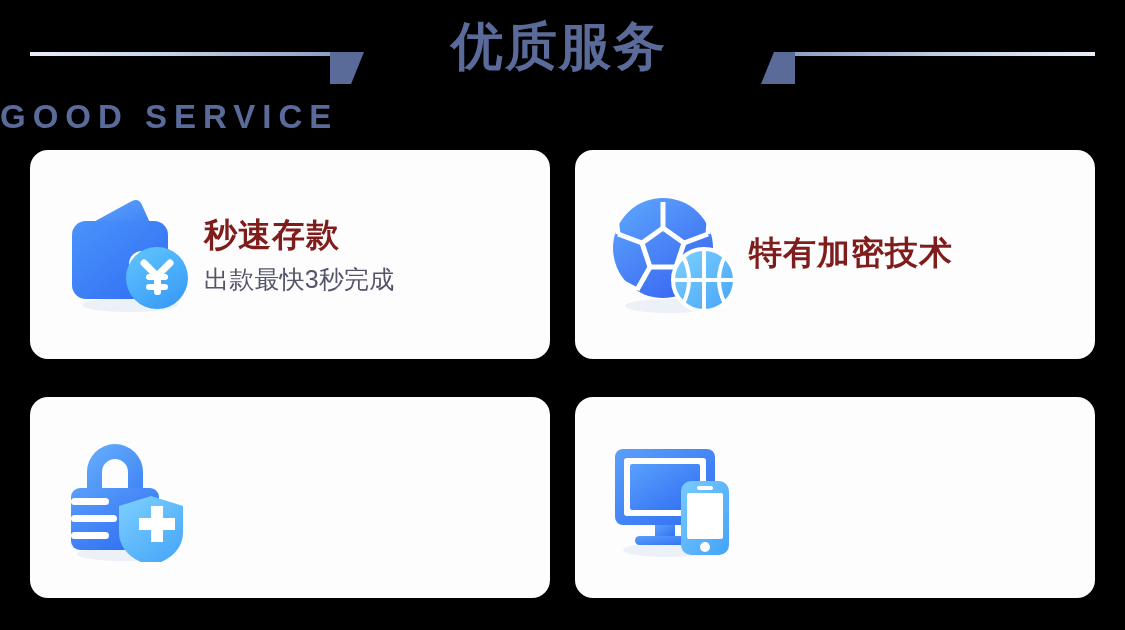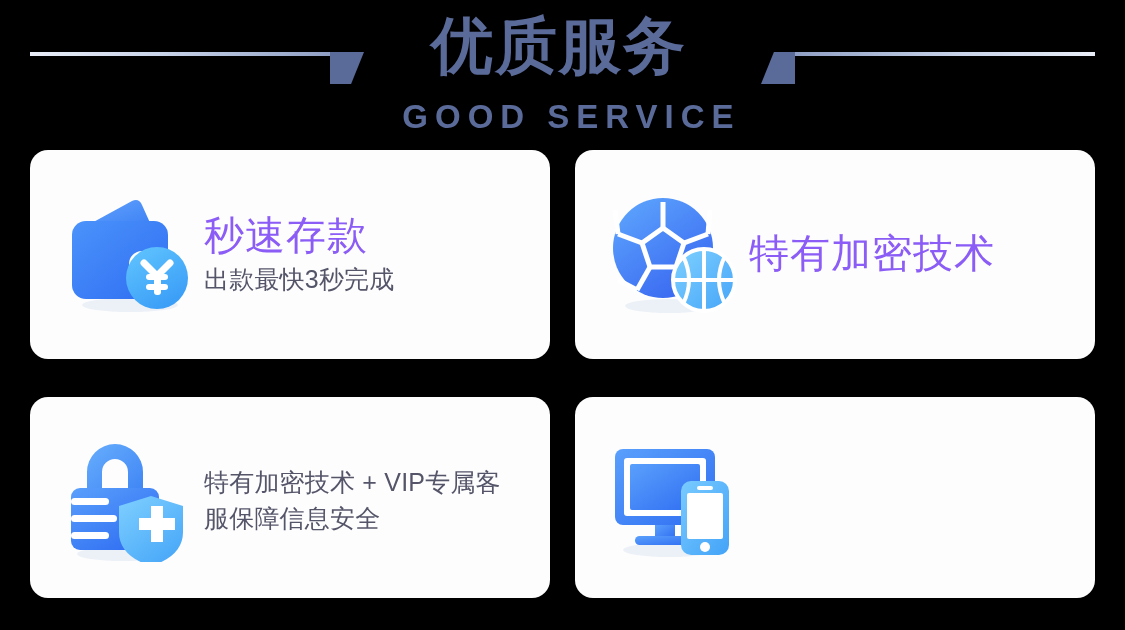--- a/index.html
+++ b/index.html
@@ -23,33 +23,32 @@
   .slash {
     position:absolute; top:52px; width:34px; height:32px;
     background:#5a6a99;
   }
   .slash-left  { left:330px;  clip-path:polygon(0 0,100% 0,62% 100%,0 100%); }
   .slash-right { right:330px; clip-path:polygon(38% 0,100% 0,100% 100%,0 100%); }
 
   .title-cn {
     position:absolute; left:0; right:7px; top:4px;
     text-align:center;
-    font-size:62px; line-height:84px;
+    font-size:52px; line-height:84px;
     font-weight:bold;
     color:#5a6a99;
     letter-spacing:2px;
   }
   .title-en {
     position:absolute; left:0; right:0; top:98px;
-    text-align:center;
+    text-align:left;
     font-size:33px; line-height:38px;
     font-weight:bold;
     color:#5a6a99;
     letter-spacing:7px;
-    padding-left:18px;
   }
 
   
   .grid {
     position:absolute; left:30px; top:150px;
     width:1065px; height:450px;
     display:grid;
     grid-template-columns:520px 520px;
     grid-template-rows:209px 201px;
     column-gap:25px; row-gap:38px;
@@ -62,23 +61,23 @@
     overflow:hidden;
   }
   .icon-wrap {
     flex:0 0 140px; height:140px;
     position:relative;
     display:flex; align-items:center; justify-content:center;
   }
   .icon-wrap svg { display:block; }
   .texts { flex:1 1 auto; padding-left:6px; min-width:0; }
   .card-title {
-    font-size:40px; line-height:44px;
-    font-weight:normal;
-    color:#8b5cf6;
+    font-size:33px; line-height:44px;
+    font-weight:bold;
+    color:#7f1d1d;
     letter-spacing:1px;
     white-space:nowrap;
   }
   .card-sub {
     margin-top:4px;
     font-size:25px; line-height:36px;
     font-weight:normal;
     color:#55556a;
     letter-spacing:0.2px;
   }
@@ -199,24 +198,20 @@
           <path d="M22 58 V38 a28 28 0 0 1 56 0 V58 h-15 V38 a13 13 0 0 0 -26 0 V58 Z" fill="url(#sk)"></path>
           <rect x="6" y="54" width="88" height="62" rx="9" fill="url(#lb)"></rect>
           <rect x="6" y="64" width="38" height="7" rx="3.5" fill="#fff"></rect>
           <rect x="6" y="81" width="46" height="7" rx="3.5" fill="#fff"></rect>
           <rect x="6" y="98" width="38" height="7" rx="3.5" fill="#fff"></rect>
           <path d="M86 62 l32 10 v26 q0 24 -32 34 q-32 -10 -32 -34 V72 Z" fill="url(#sh)"></path>
           <path d="M80 78 h12 v-12 h12 v12 h12 v12 h-12 v12 h-12 v-12 h-12 z" fill="#fff" transform="translate(-6,6)"></path>
         </svg>
       </div>
       <div class="texts">
-        <div class="card-sub">
-          <span class="ln">特有加密技术 + VIP专属客</span>
-          <span class="ln">服保障信息安全</span>
-        </div>
       </div>
     </div>
 
     <div class="card">
       <div class="icon-wrap">
         <svg width="128" height="122" viewBox="0 0 128 122">
           <defs>
             <linearGradient id="mg" x1="0" y1="0" x2="1" y2="1">
               <stop offset="0" stop-color="#5aa0fc"></stop>
                 <stop offset="1" stop-color="#2f6df2"></stop>

